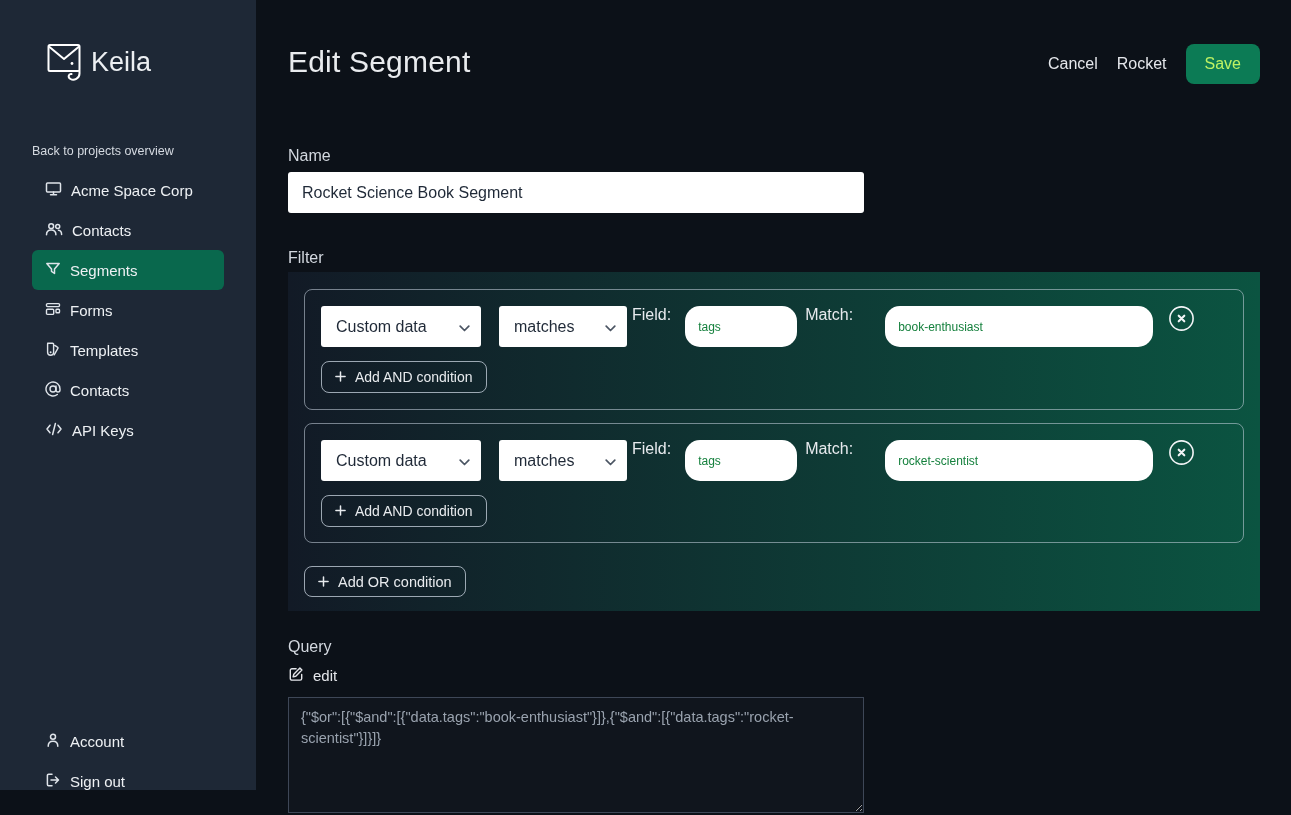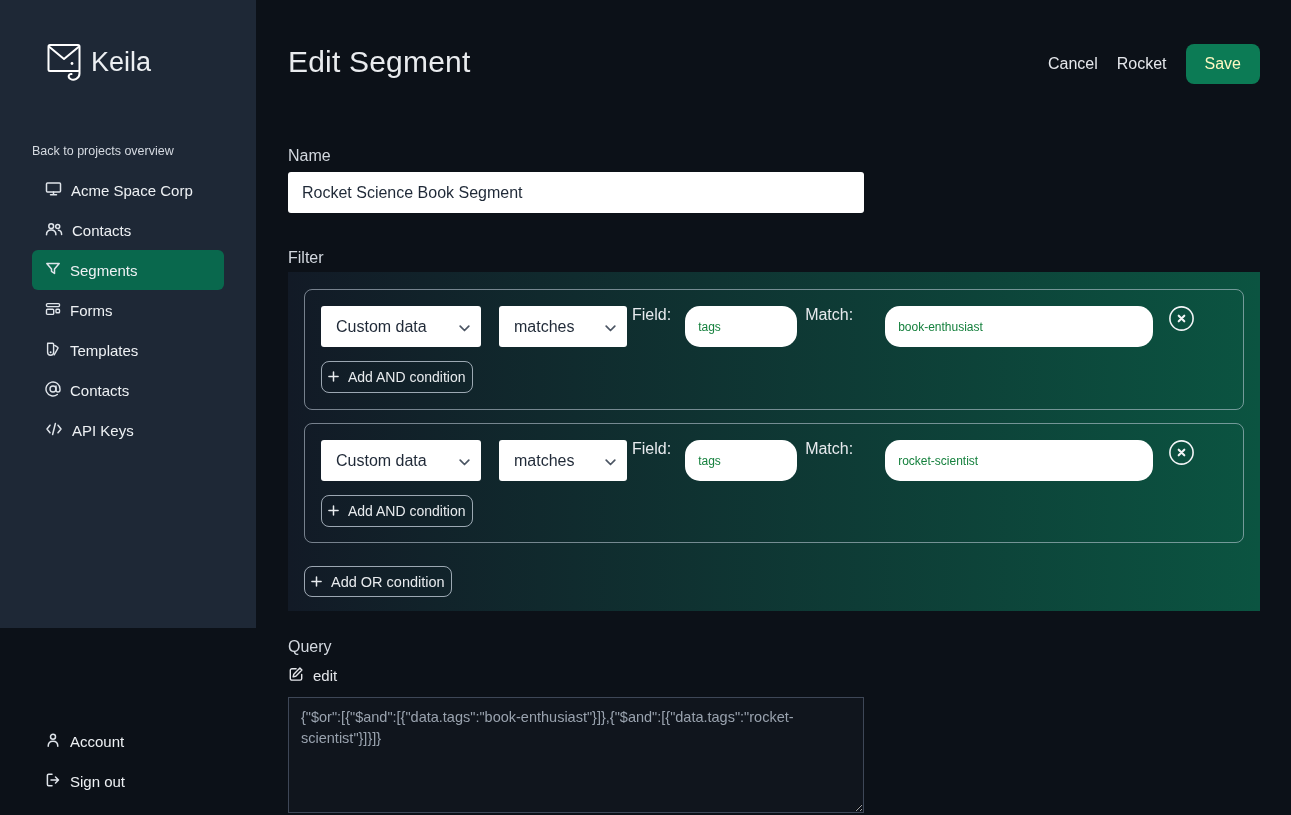--- a/index.html
+++ b/index.html
@@ -5,36 +5,36 @@
   html,body{margin:0;padding:0;overflow:hidden;}
   body{
     width:1291px;height:815px;position:relative;
     background:#0c1118;
     font-family:"Liberation Sans","DejaVu Sans",sans-serif;
     color:#e5e7eb;
   }
   .page{position:absolute;inset:0;}
 
   
-  .sidebar{position:absolute;left:0;top:0;width:256px;height:628px;background:#1e2836;}
+  .sidebar{position:absolute;left:0;top:0;width:256px;height:790px;background:#1e2836;}
   .logo-row{position:absolute;left:46px;top:40px;display:flex;align-items:flex-start;gap:7px;color:#eceff2;}
   .logo-text{font-size:27px;line-height:44px;font-weight:400;}
   .back-link{position:absolute;left:32px;top:144px;font-size:12.5px;color:#d5dae1;background:none;border:none;padding:0;cursor:pointer;font-family:inherit;}
   .nav{position:absolute;left:32px;top:170px;width:192px;}
   .nav-item{height:40px;display:flex;align-items:center;gap:9px;padding-left:13px;border-radius:6px;
     color:#eef1f4;font-size:15px;cursor:pointer;background:none;border:none;width:100%;box-sizing:border-box;font-family:inherit;text-align:left;}
   .nav-item.active{background:#09684d;}
   .nav-item svg{flex:none;color:#dfe4ea;}
   .nav-footer{position:absolute;left:32px;top:721px;width:192px;}
 
   
   .page-title{position:absolute;left:288px;top:45px;margin:0;font-size:30px;font-weight:500;color:#e9ebee;letter-spacing:.2px;}
   .header-actions{position:absolute;top:44px;left:1000px;width:260px;height:40px;display:flex;align-items:center;justify-content:flex-end;gap:19px;}
   .link-btn{background:none;border:none;color:#e5e7eb;font-size:16px;padding:0;cursor:pointer;font-family:inherit;}
-  .save-btn{height:40px;padding:0 19px;background:#0c7b55;color:#fef9c3;font-size:16px;border:none;border-radius:8px;cursor:pointer;font-family:inherit;}
+  .save-btn{height:40px;padding:0 19px;background:#0c7b55;color:#bef264;font-size:16px;border:none;border-radius:8px;cursor:pointer;font-family:inherit;}
 
   
   .sect-label{position:absolute;left:288px;font-size:16px;color:#d3d8df;}
   .name-input{position:absolute;left:288px;top:172px;width:576px;height:41px;background:#fff;border:none;border-radius:3px;
     padding:0 14px;font-size:16px;color:#1f2937;box-sizing:border-box;font-family:inherit;}
 
   
   .filter-panel{position:absolute;left:288px;top:272px;width:972px;height:339px;
     background:linear-gradient(90deg,#121a26 0%,#0b5441 100%);}
   .cond-card{position:absolute;left:16px;width:940px;border:1px solid rgba(203,213,225,.55);border-radius:8px;
@@ -48,21 +48,21 @@
   .select.op{width:128px;margin-left:18px;}
   .inline-label{color:#e7eaee;font-size:16px;}
   .lbl-field{margin-left:5px;}
   .lbl-match{margin-left:8px;}
   .txt-input{height:41px;background:#fff;border:none;border-radius:15px;padding:0 13px;font-size:12px;color:#15803d;
     box-sizing:border-box;font-family:inherit;}
   .field-input{width:112px;margin-left:14px;}
   .match-input{width:268px;margin-left:32px;}
   .remove-btn{margin-left:14px;width:28px;height:28px;background:transparent;border:none;padding:0;display:flex;
     align-items:center;justify-content:center;cursor:pointer;}
-  .add-btn{display:inline-flex;align-items:center;gap:9px;height:32px;padding:0 6px;background:transparent;
+  .add-btn{display:inline-flex;align-items:center;gap:9px;height:32px;padding:0 13px;background:transparent;
     border:1.5px solid rgba(203,213,225,.75);border-radius:8px;color:#e8ebee;font-size:14px;cursor:pointer;font-family:inherit;}
   .add-and{margin-top:14px;}
   .add-or{position:absolute;left:16px;top:294px;height:31px;font-size:14.5px;}
 
   
   .edit-btn{position:absolute;left:288px;top:666px;display:flex;align-items:center;gap:9px;background:none;border:none;
     color:#e5e7eb;font-size:15px;cursor:pointer;font-family:inherit;padding:0;}
   .query-textarea{position:absolute;left:288px;top:697px;width:576px;height:116px;background:#10151d;
     border:1px solid #3e4757;color:#99a2ae;font-size:14.5px;line-height:1.42;padding:9px 12px;box-sizing:border-box;
     font-family:"Liberation Sans","DejaVu Sans",sans-serif;resize:both;border-radius:0;}

